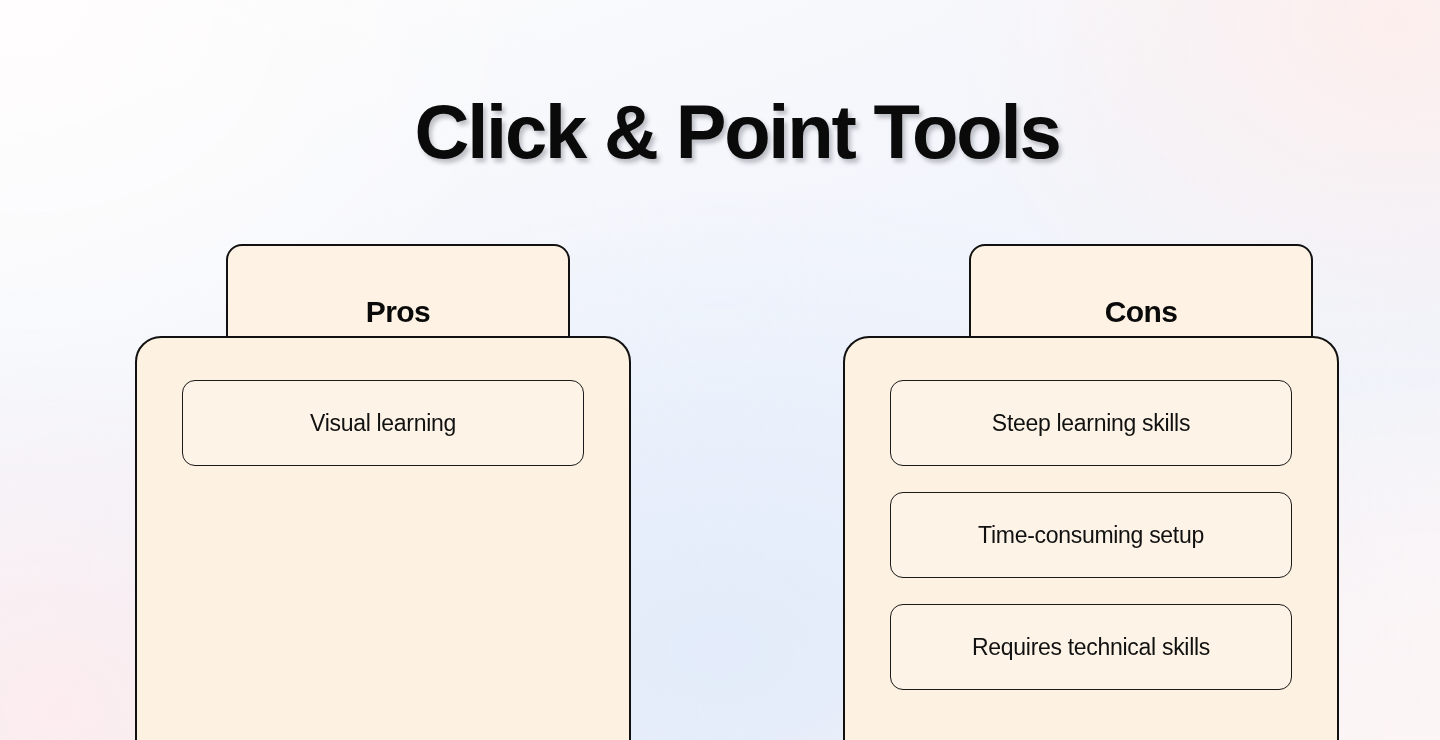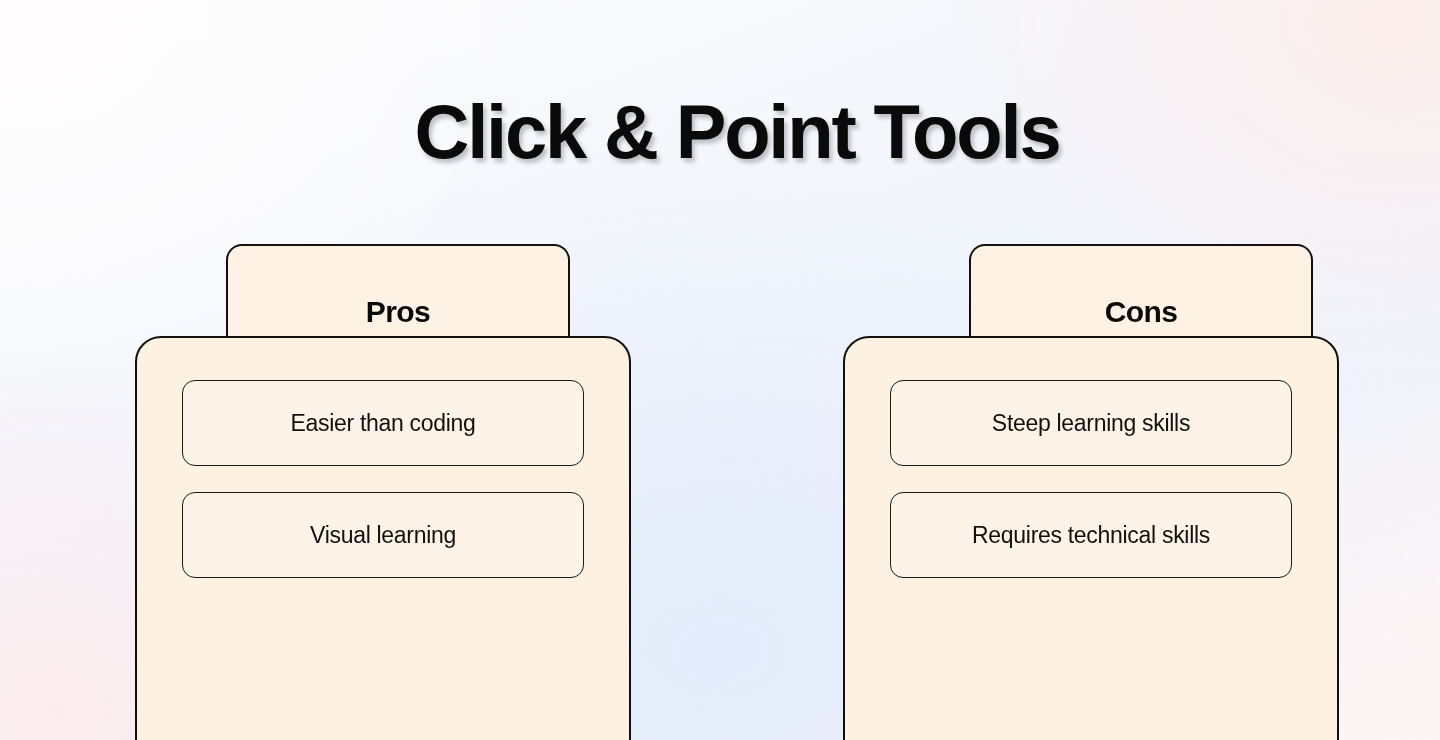--- a/index.html
+++ b/index.html
@@ -127,39 +127,39 @@
   <h1 class="page-title">Click &amp; Point Tools</h1>
 
   <section class="column column-pros">
 
     <div class="card-tab">
       <div class="card-tab-label">Pros</div>
     </div>
 
     <div class="card-body">
       <div class="card-item">
-        <span class="card-item-label">Easier than coding</span>
-      </div>
-      <div class="card-item">
         <span class="card-item-label">Visual learning</span>
       </div>
     </div>
 
   </section>
 
   <section class="column column-cons">
 
     <div class="card-tab">
       <div class="card-tab-label">Cons</div>
     </div>
 
     <div class="card-body">
       <div class="card-item">
         <span class="card-item-label">Steep learning skills</span>
       </div>
       <div class="card-item">
+        <span class="card-item-label">Time-consuming setup</span>
+      </div>
+      <div class="card-item">
         <span class="card-item-label">Requires technical skills</span>
       </div>
     </div>
 
   </section>
 
 </div>
 
 </body></html>

